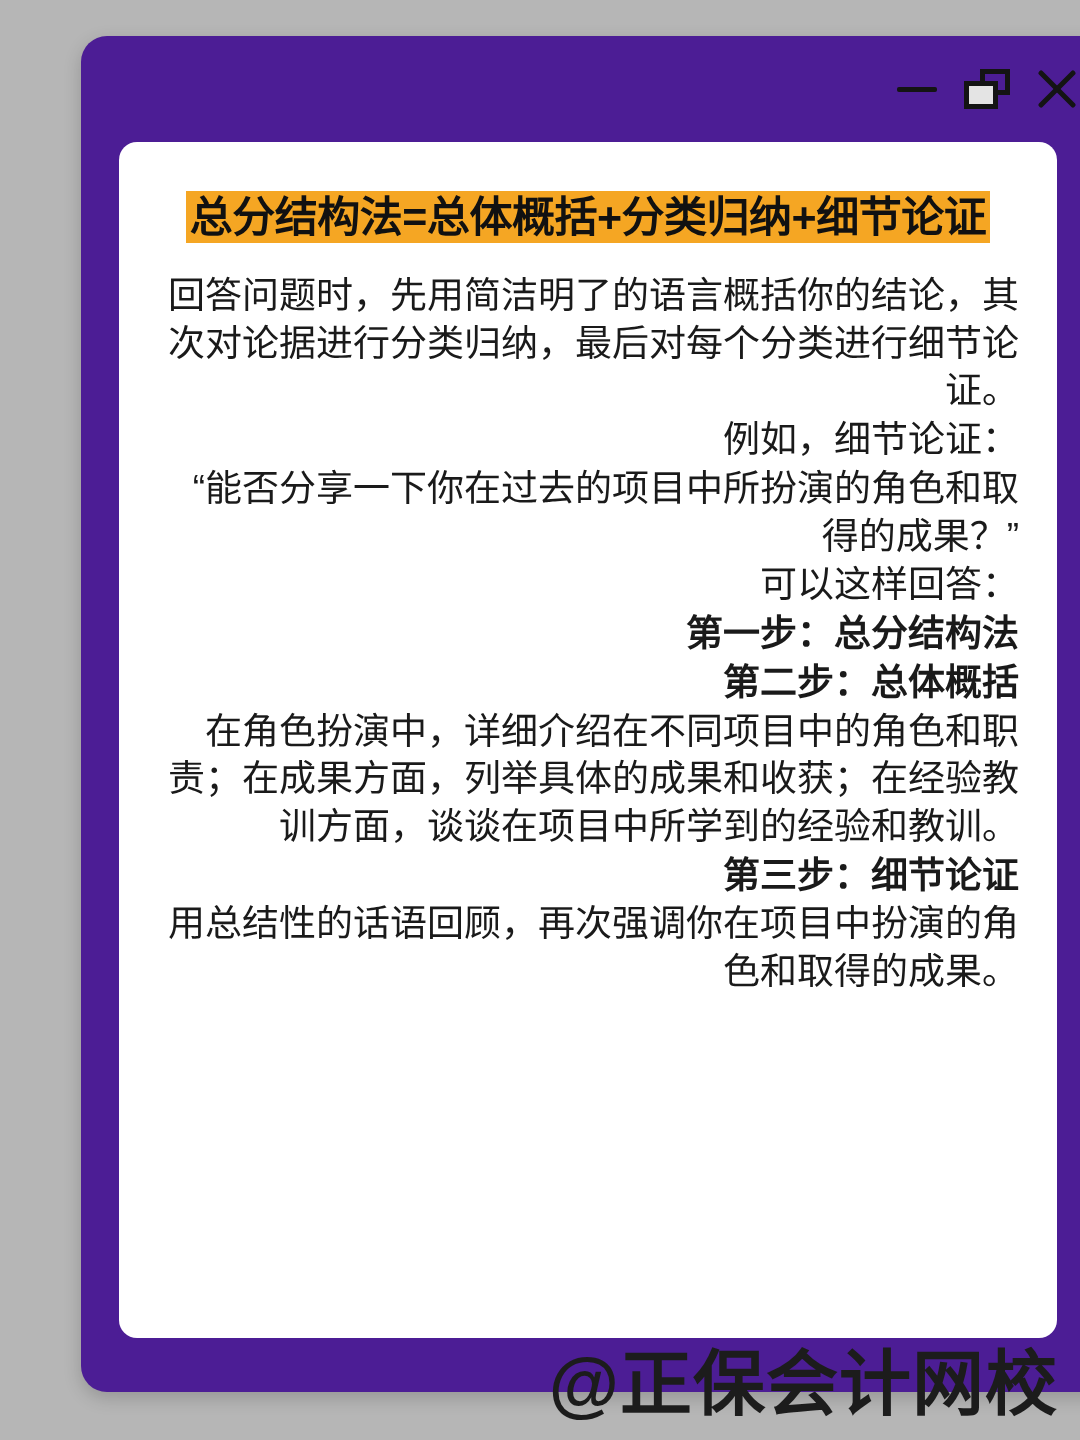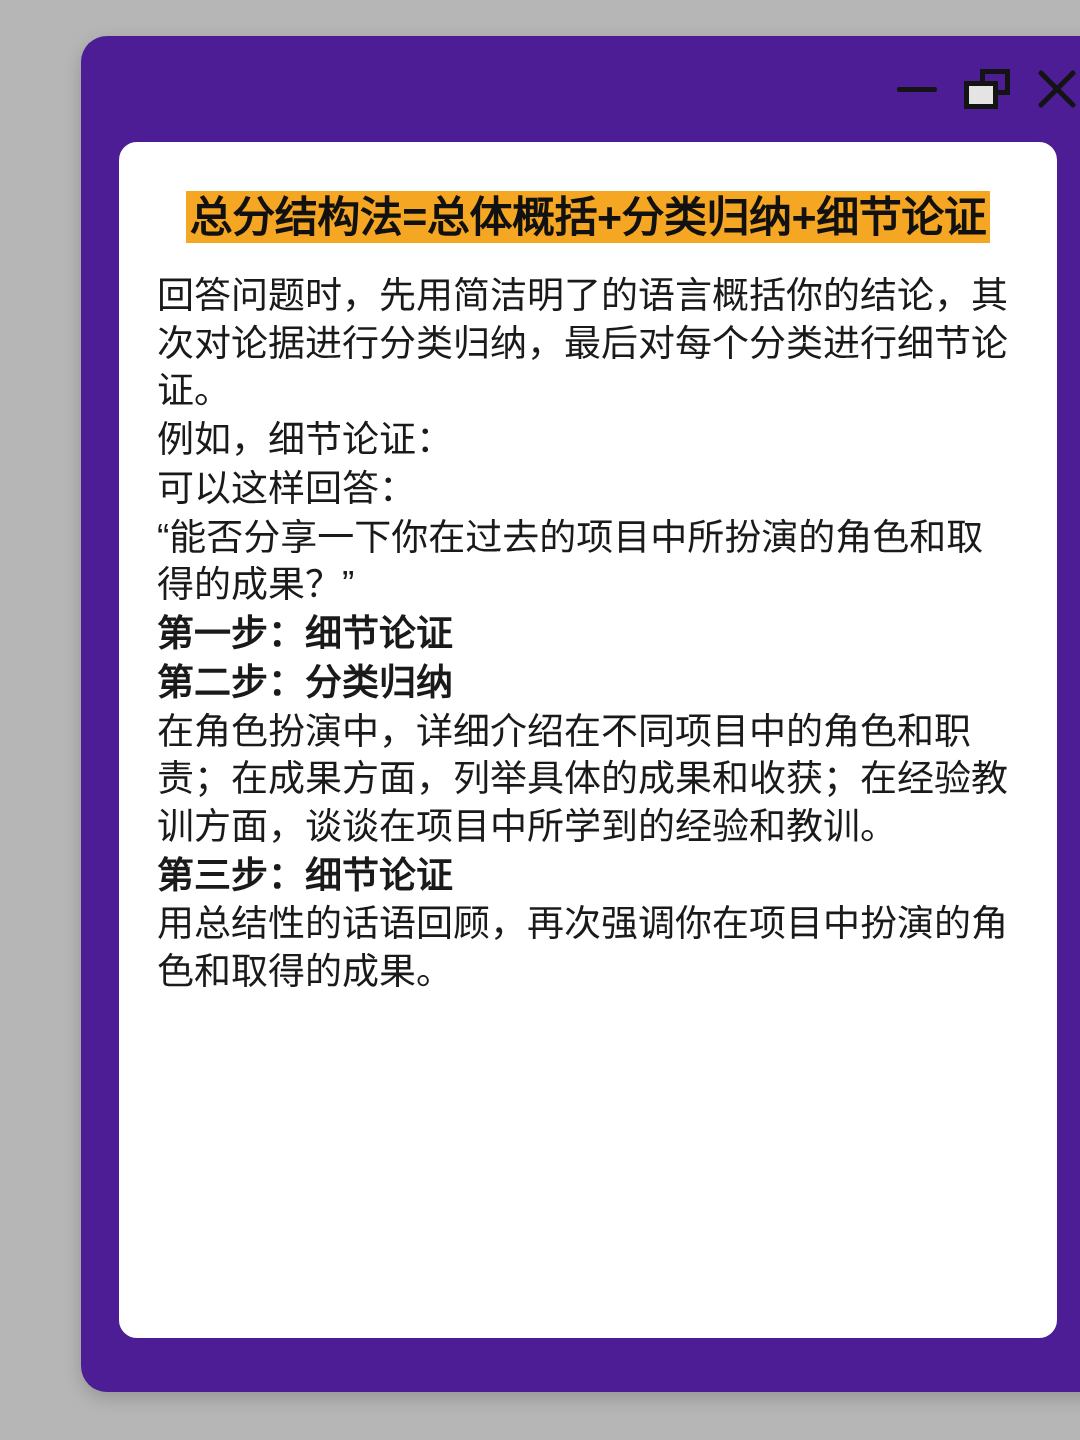--- a/index.html
+++ b/index.html
@@ -144,21 +144,21 @@
 
   .body-text {
     font-size: 37px;
     line-height: 1.29;
     color: #1a1a1a;
     letter-spacing: 0px;
   }
 
   .para {
     margin: 0 0 1px 0;
-    text-align: left;
+    text-align: right;
   }
 
   .para.bold {
     font-weight: bold;
   }
 
   
   .watermark {
     position: absolute;
     right: 22px;
@@ -194,26 +194,27 @@
 
     <div class="sheet">
 
       <div class="title-row">
         <span class="doc-title">总分结构法=总体概括+分类归纳+细节论证</span>
       </div>
 
       <div class="body-text">
         <p class="para">回答问题时，先用简洁明了的语言概括你的结论，其次对论据进行分类归纳，最后对每个分类进行细节论证。</p>
         <p class="para">例如，细节论证：</p>
+        <p class="para">“能否分享一下你在过去的项目中所扮演的角色和取得的成果？”</p>
         <p class="para">可以这样回答：</p>
-        <p class="para">“能否分享一下你在过去的项目中所扮演的角色和取得的成果？”</p>
-        <p class="para bold">第一步：细节论证</p>
-        <p class="para bold">第二步：分类归纳</p>
+        <p class="para bold">第一步：总分结构法</p>
+        <p class="para bold">第二步：总体概括</p>
         <p class="para">在角色扮演中，详细介绍在不同项目中的角色和职责；在成果方面，列举具体的成果和收获；在经验教训方面，谈谈在项目中所学到的经验和教训。</p>
         <p class="para bold">第三步：细节论证</p>
         <p class="para">用总结性的话语回顾，再次强调你在项目中扮演的角色和取得的成果。</p>
       </div>
 
     </div>
   </div>
 
+  <div class="watermark">@正保会计网校</div>
 
 </div>
 
 </body></html>

